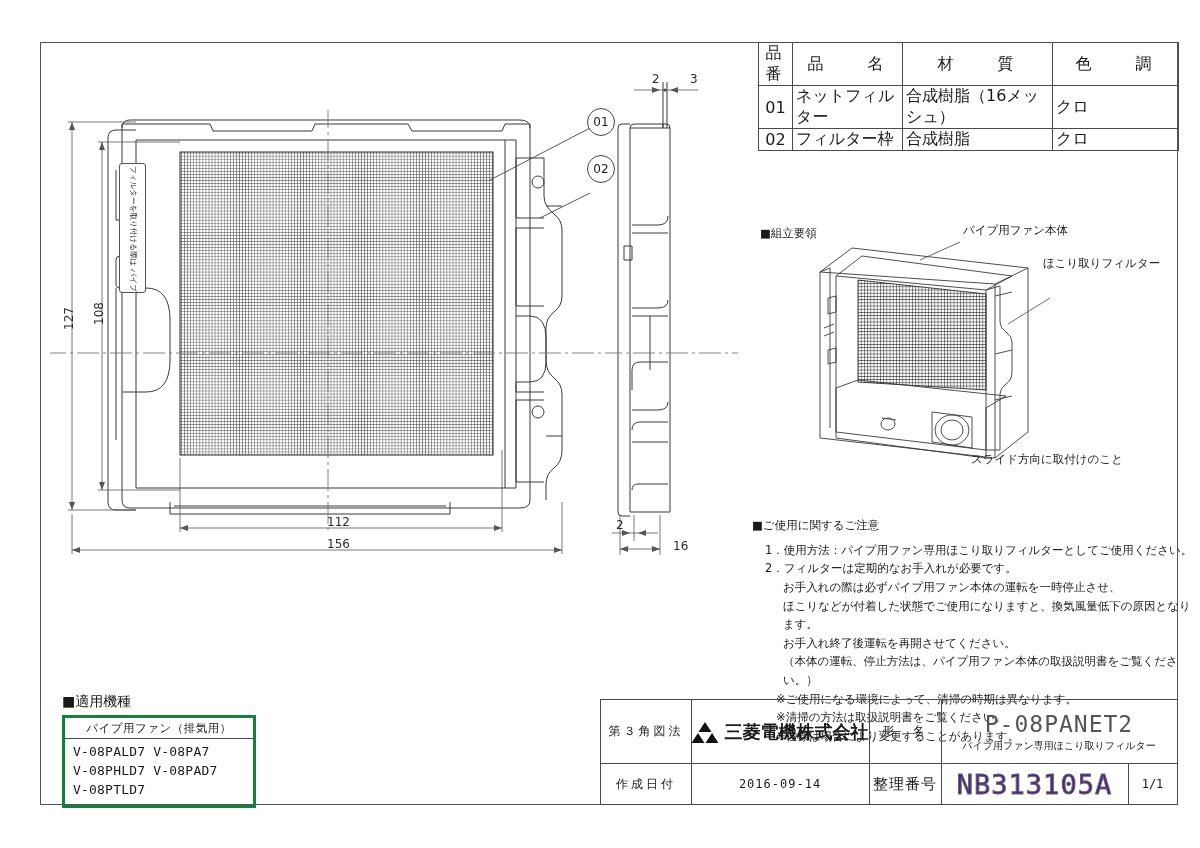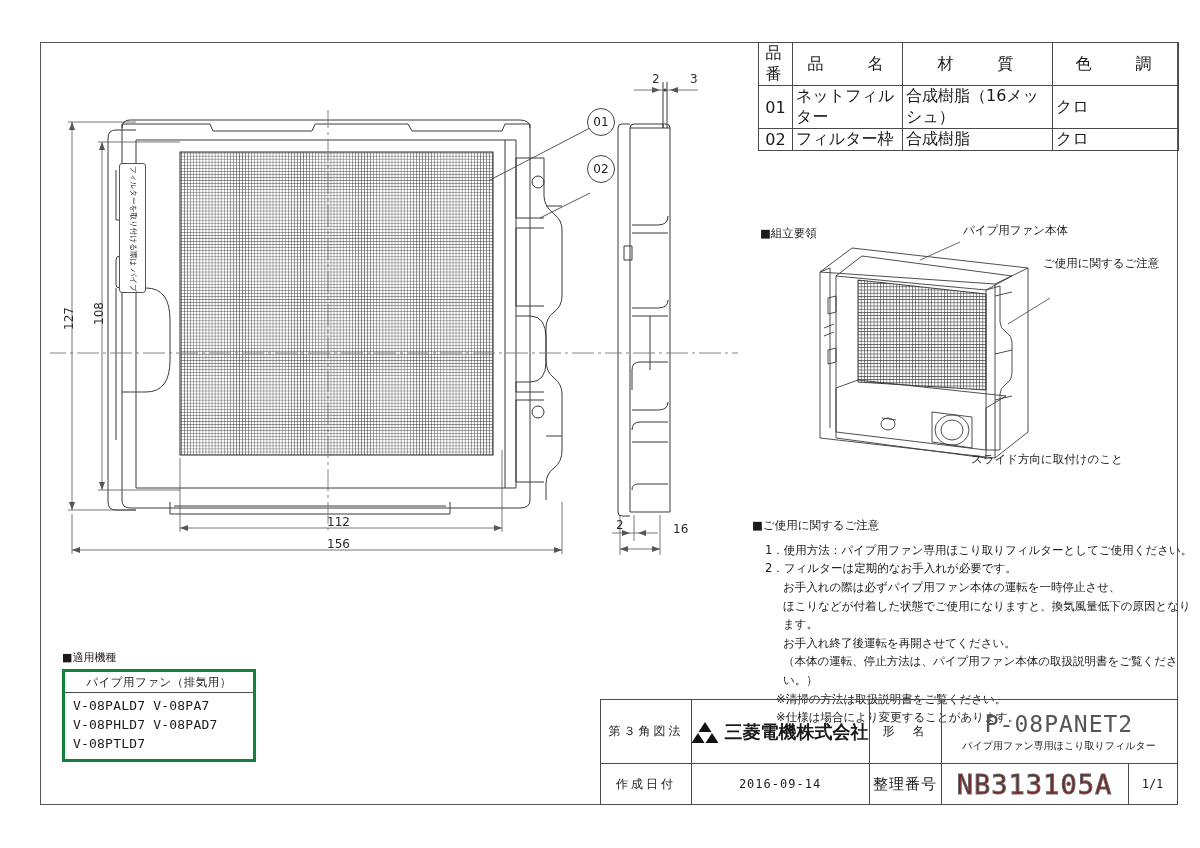--- a/index.html
+++ b/index.html
@@ -13,21 +13,21 @@
   #parts-table{position:absolute;left:758px;top:42px;width:420px;height:56px;}
   #parts-table table{border-collapse:collapse;width:420px;table-layout:fixed;
       font-size:16px;padding-left:24px;}
   #parts-table th,#parts-table td{border:1px solid #4a4a4a;height:17px;padding:0 3px;
       font-weight:normal;}
   #parts-table th{text-align:center;letter-spacing:4px;}
   #parts-table td.c{text-align:center;}
   .col1{width:34px}.col2{width:110px}.col3{width:150px}.col4{width:126px}
   
   #models-block{position:absolute;left:62px;top:650px;}
-  #models-head{font-size:11px;margin-bottom:4px;}
+  #models-head{font-size:14px;margin-bottom:4px;margin-top:43px;}
   #models-table{border:3px solid #15803d;border-collapse:collapse;width:188px;
       font-size:12.5px;}
   #models-title{text-align:center;font-size:11.5px;padding:3px 0 2px;
       border-bottom:1px solid #4a4a4a;letter-spacing:.5px;}
   #models-body{padding:4px 6px 5px 8px;font-size:13px;line-height:1.45;
       font-family:"DejaVu Sans Mono","Liberation Mono",monospace;letter-spacing:.2px;}
   
   #title-block{position:absolute;left:600px;top:699px;width:578px;height:106px;
       border:1.4px solid #4a4a4a;box-sizing:border-box;}
   #tb-row1{position:absolute;left:0;top:0;width:100%;height:64px;
@@ -270,21 +270,21 @@
       <path d="M38,18 l8,-3 l0,6 z" fill="#555" stroke="none"></path>
       <line x1="20" y1="0" x2="20" y2="40"></line>
       <line x1="34" y1="0" x2="34" y2="26"></line>
       <line x1="60" y1="0" x2="60" y2="40"></line>
       <line x1="20" y1="34" x2="60" y2="34"></line>
       <path d="M20,34 l8,-3 l0,6 z" fill="#555" stroke="none"></path>
       <path d="M60,34 l-8,-3 l0,6 z" fill="#555" stroke="none"></path>
     </g>
   </svg>
   <div class="dim" style="left:616px;top:518px;">2</div>
-  <div class="dim" style="left:673px;top:522px;">16</div>
+  <div class="dim" style="left:673px;top:539px;">16</div>
 
   <div class="asm-lab" style="left:760px;top:226px;">■組立要領</div>
 
   <svg class="abs" style="left:800px;top:232px;" width="280" height="230">
     <g fill="none" stroke="#3a3a3a" stroke-width="0.9">
 
       <path d="M20,40 L20,206 L195,226 L195,52 Z"></path>
       <path d="M20,40 L52,16 L228,36 L195,52"></path>
       <path d="M228,36 L228,200 L195,226"></path>
 
@@ -326,31 +326,32 @@
       <line x1="208" y1="92" x2="250" y2="66"></line>
     </g>
 
     <g stroke="#444" stroke-width="0.9" fill="none">
       <line x1="10" y1="248" x2="160" y2="248"></line>
       <path d="M10,248 l12,-4 l0,8 z" fill="#444" stroke="none"></path>
     </g>
   </svg>
 
   <div class="asm-lab" style="left:963px;top:223px;">パイプ用ファン本体</div>
-  <div class="asm-lab" style="left:1043px;top:256px;">ご使用に関するご注意</div>
+  <div class="asm-lab" style="left:1043px;top:256px;">ほこり取りフィルター</div>
   <div class="asm-lab" style="left:971px;top:452px;">スライド方向に取付けのこと</div>
 
   <div id="notes">
     <div class="nh">■ご使用に関するご注意</div>
     <div class="l1">1．使用方法：パイプ用ファン専用ほこり取りフィルターとしてご使用ください。</div>
     <div class="l1">2．フィルターは定期的なお手入れが必要です。</div>
     <div class="l2">お手入れの際は必ずパイプ用ファン本体の運転を一時停止させ、</div>
     <div class="l2">ほこりなどが付着した状態でご使用になりますと、換気風量低下の原因となります。</div>
     <div class="l2">お手入れ終了後運転を再開させてください。</div>
     <div class="l2">（本体の運転、停止方法は、パイプ用ファン本体の取扱説明書をご覧ください。）</div>
+    <div class="l3">※ご使用になる環境によって、清掃の時期は異なります。</div>
     <div class="l3">※清掃の方法は取扱説明書をご覧ください。</div>
     <div class="l3">※仕様は場合により変更することがあります。</div>
   </div>
 
   <div id="models-block">
     <div id="models-head">■適用機種</div>
     <div id="models-table">
       <div id="models-title">パイプ用ファン（排気用）</div>
       <div id="models-body">
         <div>V-08PALD7   V-08PA7</div>
@@ -405,21 +406,21 @@
       <div class="tbcell" style="left:90px;width:178px;">
         <span class="mono" style="font-size:12px;letter-spacing:1px;">2016-09-14</span>
       </div>
 
       <div class="tbcell" style="left:268px;width:72px;">
         <span style="font-size:15px;letter-spacing:1px;">整理番号</span>
       </div>
 
       <div class="tbcell" style="left:340px;width:187px;">
         <span class="mono" style="font-size:27px;letter-spacing:1px;
-               color:#7f1d1d;-webkit-text-stroke:1px #666;text-stroke:1px #666;">NB313105A</span>
+               color:#4c1d95;-webkit-text-stroke:1px #666;text-stroke:1px #666;">NB313105A</span>
       </div>
 
       <div class="tbcell" style="left:527px;width:49px;">
         <span class="mono" style="font-size:12px;">1/1</span>
       </div>
     </div>
   </div>
 
 </div>
 

